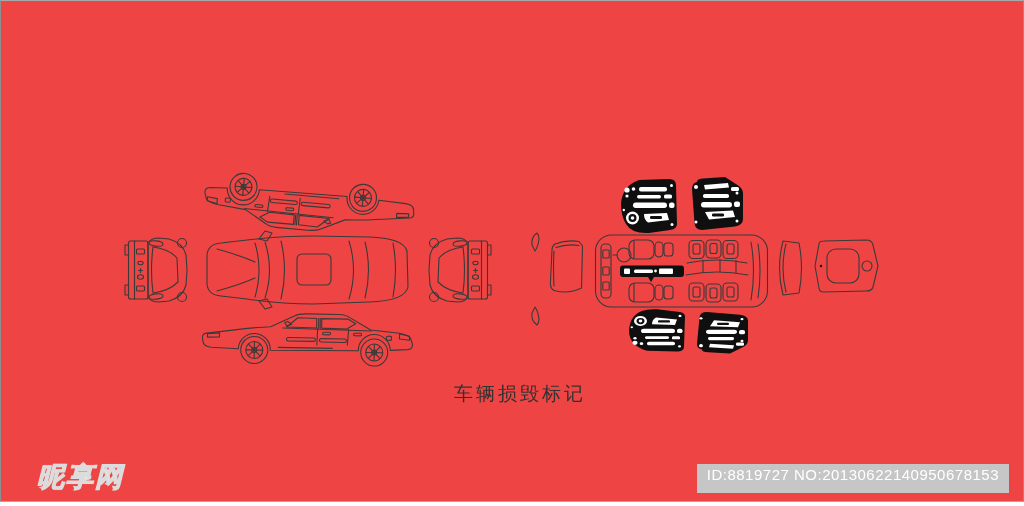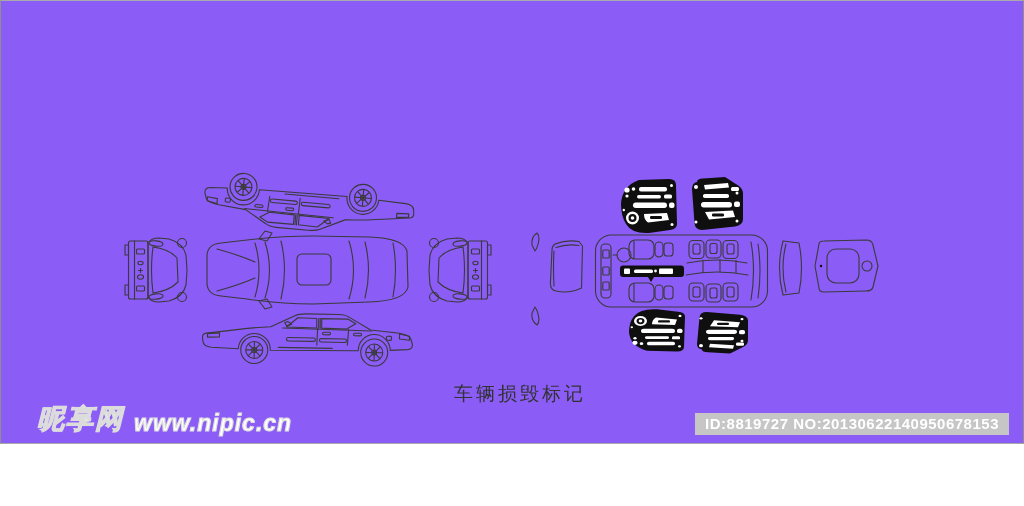--- a/index.html
+++ b/index.html
@@ -1,20 +1,20 @@
 <!DOCTYPE html>
 <html><head>
 <meta charset="utf-8">
 <style>
   html,body{margin:0;padding:0;background:#fff;}
   #canvas{
     position:relative;
-    width:1024px;height:444px;
+    width:1024px;height:502px;
     box-sizing:border-box;
-    background:#8b5cf6;
+    background:#ef4444;
     border:1px solid #a9a9a9;
     border-left-color:#8f8f8f;
     border-right-color:#8f8f8f;
     overflow:hidden;
     font-family:"Liberation Sans", sans-serif;
   }
   svg{display:block;}
   .ln{fill:none;stroke:#3a3a3a;stroke-width:1.1;stroke-linejoin:round;stroke-linecap:round;}
   .blk{fill:#0f0f0f;stroke:none;}
   .wht{fill:#ffffff;stroke:none;}
@@ -30,22 +30,21 @@
     color:#ffffff;
     -webkit-text-stroke:1.1px #dcdcdc;
     text-shadow:0 0 1px #e3e3e3;
   }
   #wm-left .site-name{font-size:27px;font-weight:900;font-style:italic;letter-spacing:2px;}
   #wm-left .site-url{font-size:23px;font-weight:700;font-style:italic;letter-spacing:1px;}
   #wm-badge{
     position:absolute;right:14px;bottom:8px;
     background:#c6c6c6;color:#ffffff;
     font-size:15px;letter-spacing:0.5px;
-    padding:2px 10px 3px 10px;
-    font-weight:bold;
+    padding:2px 10px 10px 10px;
   }
 </style>
 </head>
 <body>
 
 <div id="canvas">
 
   <svg width="1024" height="440" viewBox="0 0 1024 440">
     <defs>
 
@@ -281,18 +280,17 @@
     </g>
     <g transform="translate(692,354) scale(1,-0.78)">
       <use href="#sym-door-rear"></use>
     </g>
   </svg>
 
   <div id="caption">车辆损毁标记</div>
 
   <div id="wm-left">
     <span class="site-name">昵享网</span>
-    <span class="site-url">www.nipic.cn</span>
   </div>
 
   <div id="wm-badge">ID:8819727 NO:20130622140950678153</div>
 
 </div>
 
 </body></html>

